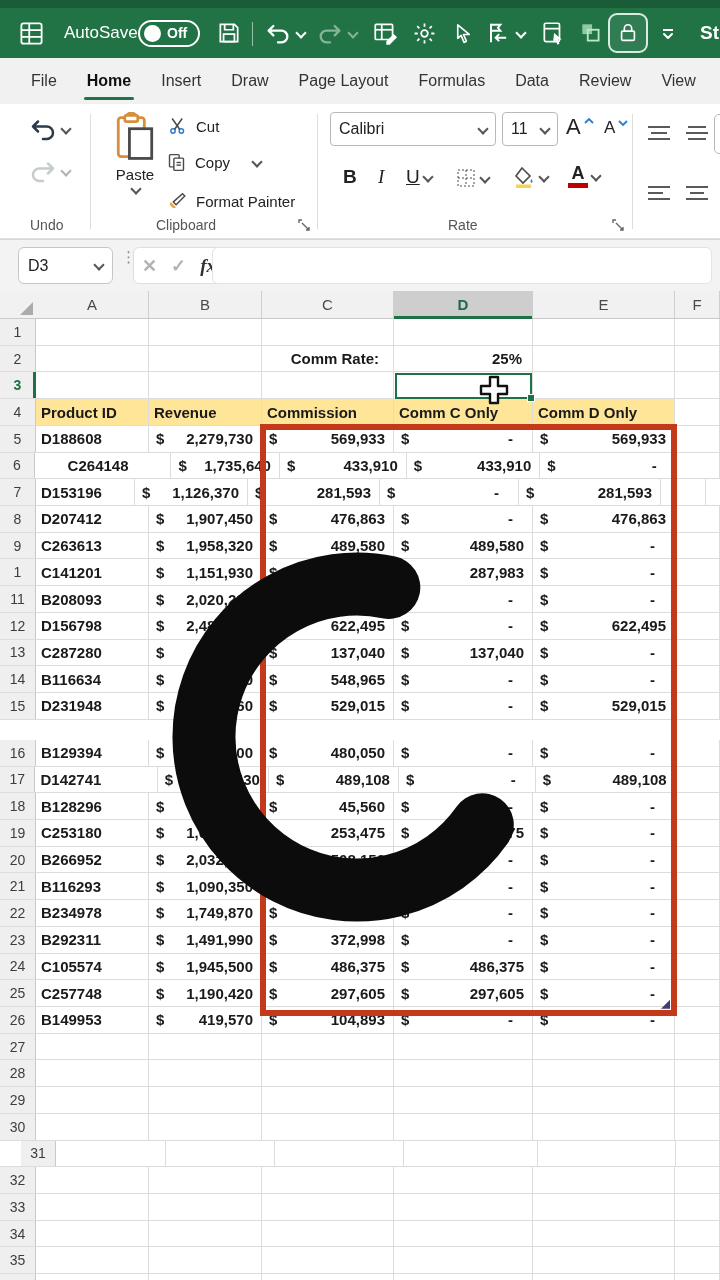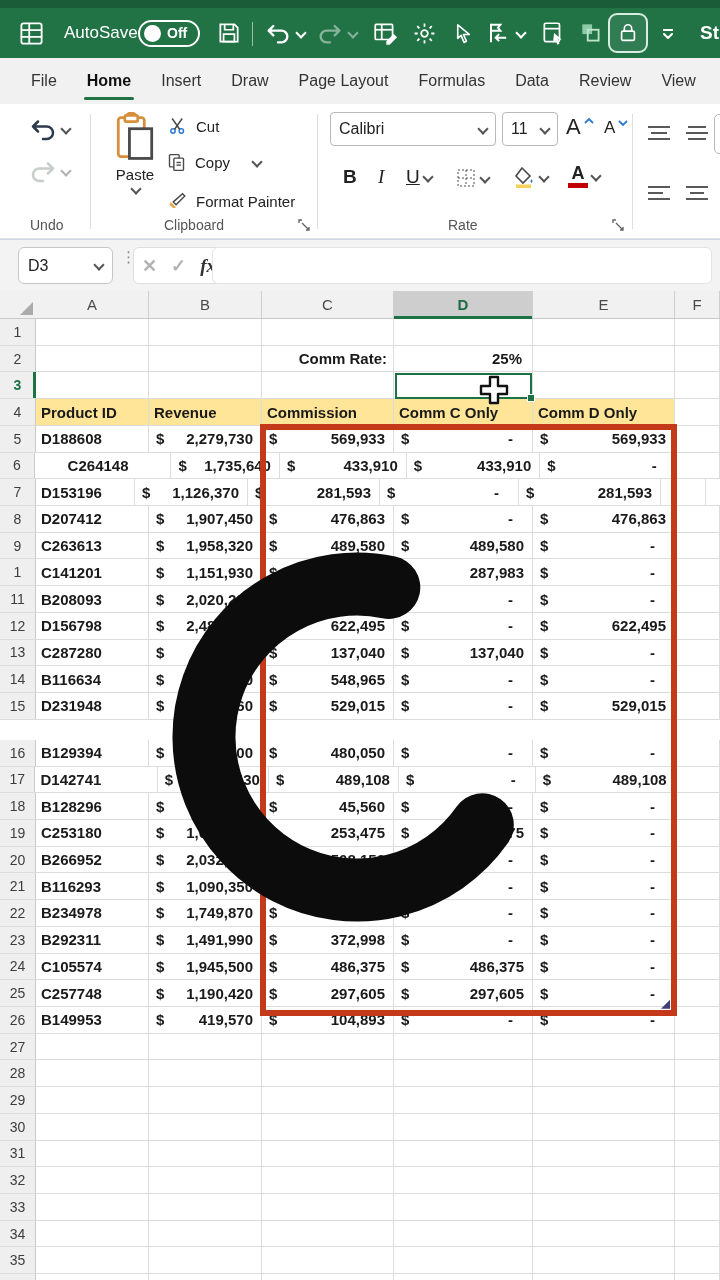--- a/index.html
+++ b/index.html
@@ -70,21 +70,21 @@
   .gut{background:#efefef;border-right:1px solid #c9c9c9;display:flex;align-items:center;justify-content:center;font-size:14px;color:#3d3d3d;position:relative;}
   .gut.sel{color:#1c7145;font-weight:700;}
   .gut.sel::after{content:"";position:absolute;right:-1px;top:0;bottom:0;width:3px;background:var(--sel-green);}
   .cell{border-right:1px solid #dcdcdc;font-size:15px;font-weight:600;color:#1a1a1a;display:flex;align-items:center;overflow:hidden;white-space:nowrap;}
   .cell.idcell{padding-left:5px;}
   .cell.money{justify-content:space-between;}
   .cell .cur{padding-left:7px;}
   .cell .num{padding-right:8px;}
   .cell .num.dash{padding-right:19px;}
   .cell.hdr{background:var(--header-fill);font-weight:700;padding-left:5px;}
-  .cell.rate-label{justify-content:flex-end;padding-right:6px;font-weight:700;}
+  .cell.rate-label{justify-content:flex-end;padding-right:14px;font-weight:700;}
   .cell.rate-val{justify-content:flex-end;padding-right:10px;}
 
   
   #range-box{position:absolute;border:6px solid var(--range-border);pointer-events:none;}
   #range-handle{position:absolute;width:9px;height:9px;background:#3f3f76;clip-path:polygon(100% 0,100% 100%,0 100%);pointer-events:none;}
   #sel-cell{position:absolute;border:2px solid var(--sel-green);pointer-events:none;}
   #sel-handle{position:absolute;width:8px;height:8px;background:var(--sel-green);border:1.5px solid #fff;pointer-events:none;}
   #spinner-svg,#cursor-svg{position:absolute;pointer-events:none;}
 </style>
 </head>
@@ -292,21 +292,21 @@
   <div class="fmt-btn" style="left:166px;top:86px;gap:8px;">
     <svg width="22" height="22" viewBox="0 0 24 24">
         <g>
           <path d="M4 16 l4 4 3-1-6-6z" fill="#e8a33d"></path>
           <path d="M8 13 L18 4 l2.5 2.5 L11 16z" fill="none" stroke="#4a4a4a" stroke-width="1.6"></path>
         </g>
       </svg>
     <span style="font-size:15px;">Format Painter</span>
   </div>
 
-  <div class="rb-caption" style="left:164px;">Clipboard</div>
+  <div class="rb-caption" style="left:156px;">Clipboard</div>
   <div class="launcher" style="left:298px;">
     <svg width="12" height="12" viewBox="0 0 12 12">
         <g stroke="#666" stroke-width="1.4" fill="none">
           <path d="M1 4V1h3M11 8v3H8M4 4l7 7M8 11h3v-3"></path>
         </g>
       </svg>
   </div>
 
   <div class="rb-divider" style="left:317px;"></div>
 
@@ -973,21 +973,21 @@
       </div>
       <div class="grow" style="height: 26.72px;">
         <div class="gut" style="width: 36px;">30</div>
         <div class="cell" style="width: 113px;"></div>
         <div class="cell" style="width: 113px;"></div>
         <div class="cell" style="width: 132px;"></div>
         <div class="cell" style="width: 139px;"></div>
         <div class="cell" style="width: 142px;"></div>
         <div class="cell" style="width: 45px;"></div>
       </div>
-      <div class="grow" style="height: 26.72px;">
+      <div class="grow" style="height: 26.72px; padding-left: 21px;">
         <div class="gut" style="width: 36px;">31</div>
         <div class="cell" style="width: 113px;"></div>
         <div class="cell" style="width: 113px;"></div>
         <div class="cell" style="width: 132px;"></div>
         <div class="cell" style="width: 139px;"></div>
         <div class="cell" style="width: 142px;"></div>
         <div class="cell" style="width: 45px;"></div>
       </div>
       <div class="grow" style="height: 26.72px;">
         <div class="gut" style="width: 36px;">32</div>

